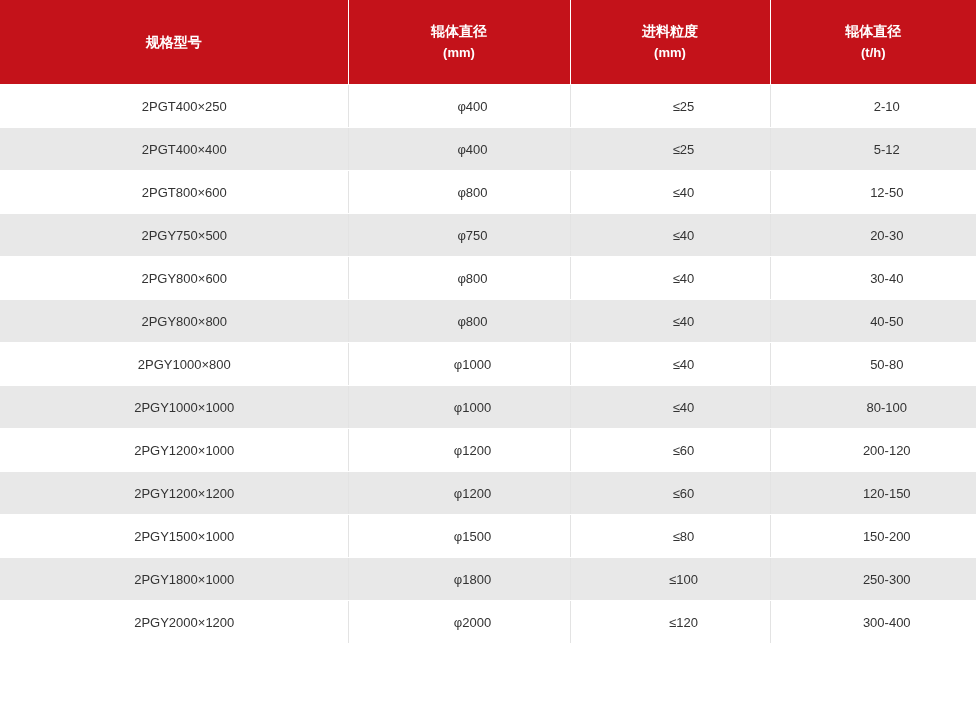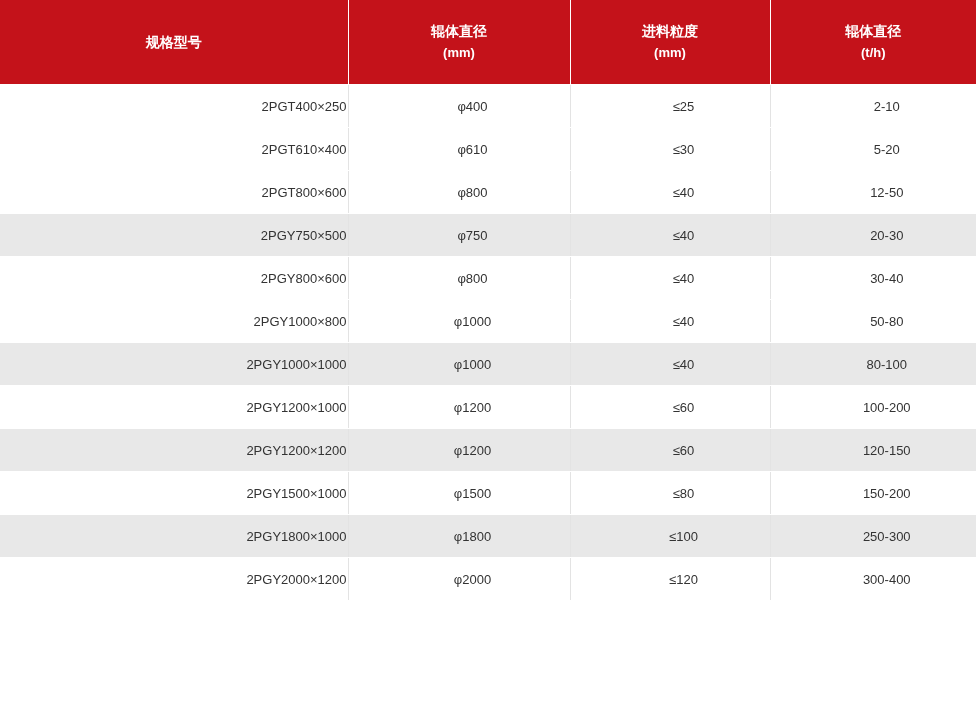--- a/index.html
+++ b/index.html
@@ -55,21 +55,21 @@
     text-align: center;
     vertical-align: middle;
     color: #333333;
     border-left: 1px solid #e3e3e3;
     border-right: 1px solid #e3e3e3;
     border-top: 1px solid #ffffff;
     border-bottom: 1px solid #ffffff;
     padding-left: 28px;
   }
   .spec-table tbody td.col-model {
-    text-align: right;
+    text-align: center;
     padding-left: 22px;
     border-left: none;
   }
   .spec-table tbody td.col-last {
     border-right: none;
   }
   tr.row-odd td {
     background: #ffffff;
   }
   tr.row-even td {
@@ -110,61 +110,67 @@
       </th>
     </tr>
   </thead>
   <tbody id="table-body">
       <tr class="row-odd">
         <td class="col-model">2PGT400×250</td>
         <td class="">φ400</td>
         <td class="">≤25</td>
         <td class="col-last">2-10</td>
       </tr>
-      <tr class="row-odd">
-        <td class="col-model">2PGT610×400</td>
-        <td class="">φ610</td>
-        <td class="">≤30</td>
-        <td class="col-last">5-20</td>
+      <tr class="row-even">
+        <td class="col-model">2PGT400×400</td>
+        <td class="">φ400</td>
+        <td class="">≤25</td>
+        <td class="col-last">5-12</td>
       </tr>
       <tr class="row-odd">
         <td class="col-model">2PGT800×600</td>
         <td class="">φ800</td>
         <td class="">≤40</td>
         <td class="col-last">12-50</td>
       </tr>
       <tr class="row-even">
         <td class="col-model">2PGY750×500</td>
         <td class="">φ750</td>
         <td class="">≤40</td>
         <td class="col-last">20-30</td>
       </tr>
       <tr class="row-odd">
         <td class="col-model">2PGY800×600</td>
         <td class="">φ800</td>
         <td class="">≤40</td>
         <td class="col-last">30-40</td>
       </tr>
+      <tr class="row-even">
+        <td class="col-model">2PGY800×800</td>
+        <td class="">φ800</td>
+        <td class="">≤40</td>
+        <td class="col-last">40-50</td>
+      </tr>
       <tr class="row-odd">
         <td class="col-model">2PGY1000×800</td>
         <td class="">φ1000</td>
         <td class="">≤40</td>
         <td class="col-last">50-80</td>
       </tr>
       <tr class="row-even">
         <td class="col-model">2PGY1000×1000</td>
         <td class="">φ1000</td>
         <td class="">≤40</td>
         <td class="col-last">80-100</td>
       </tr>
       <tr class="row-odd">
         <td class="col-model">2PGY1200×1000</td>
         <td class="">φ1200</td>
         <td class="">≤60</td>
-        <td class="col-last">100-200</td>
+        <td class="col-last">200-120</td>
       </tr>
       <tr class="row-even">
         <td class="col-model">2PGY1200×1200</td>
         <td class="">φ1200</td>
         <td class="">≤60</td>
         <td class="col-last">120-150</td>
       </tr>
       <tr class="row-odd">
         <td class="col-model">2PGY1500×1000</td>
         <td class="">φ1500</td>

